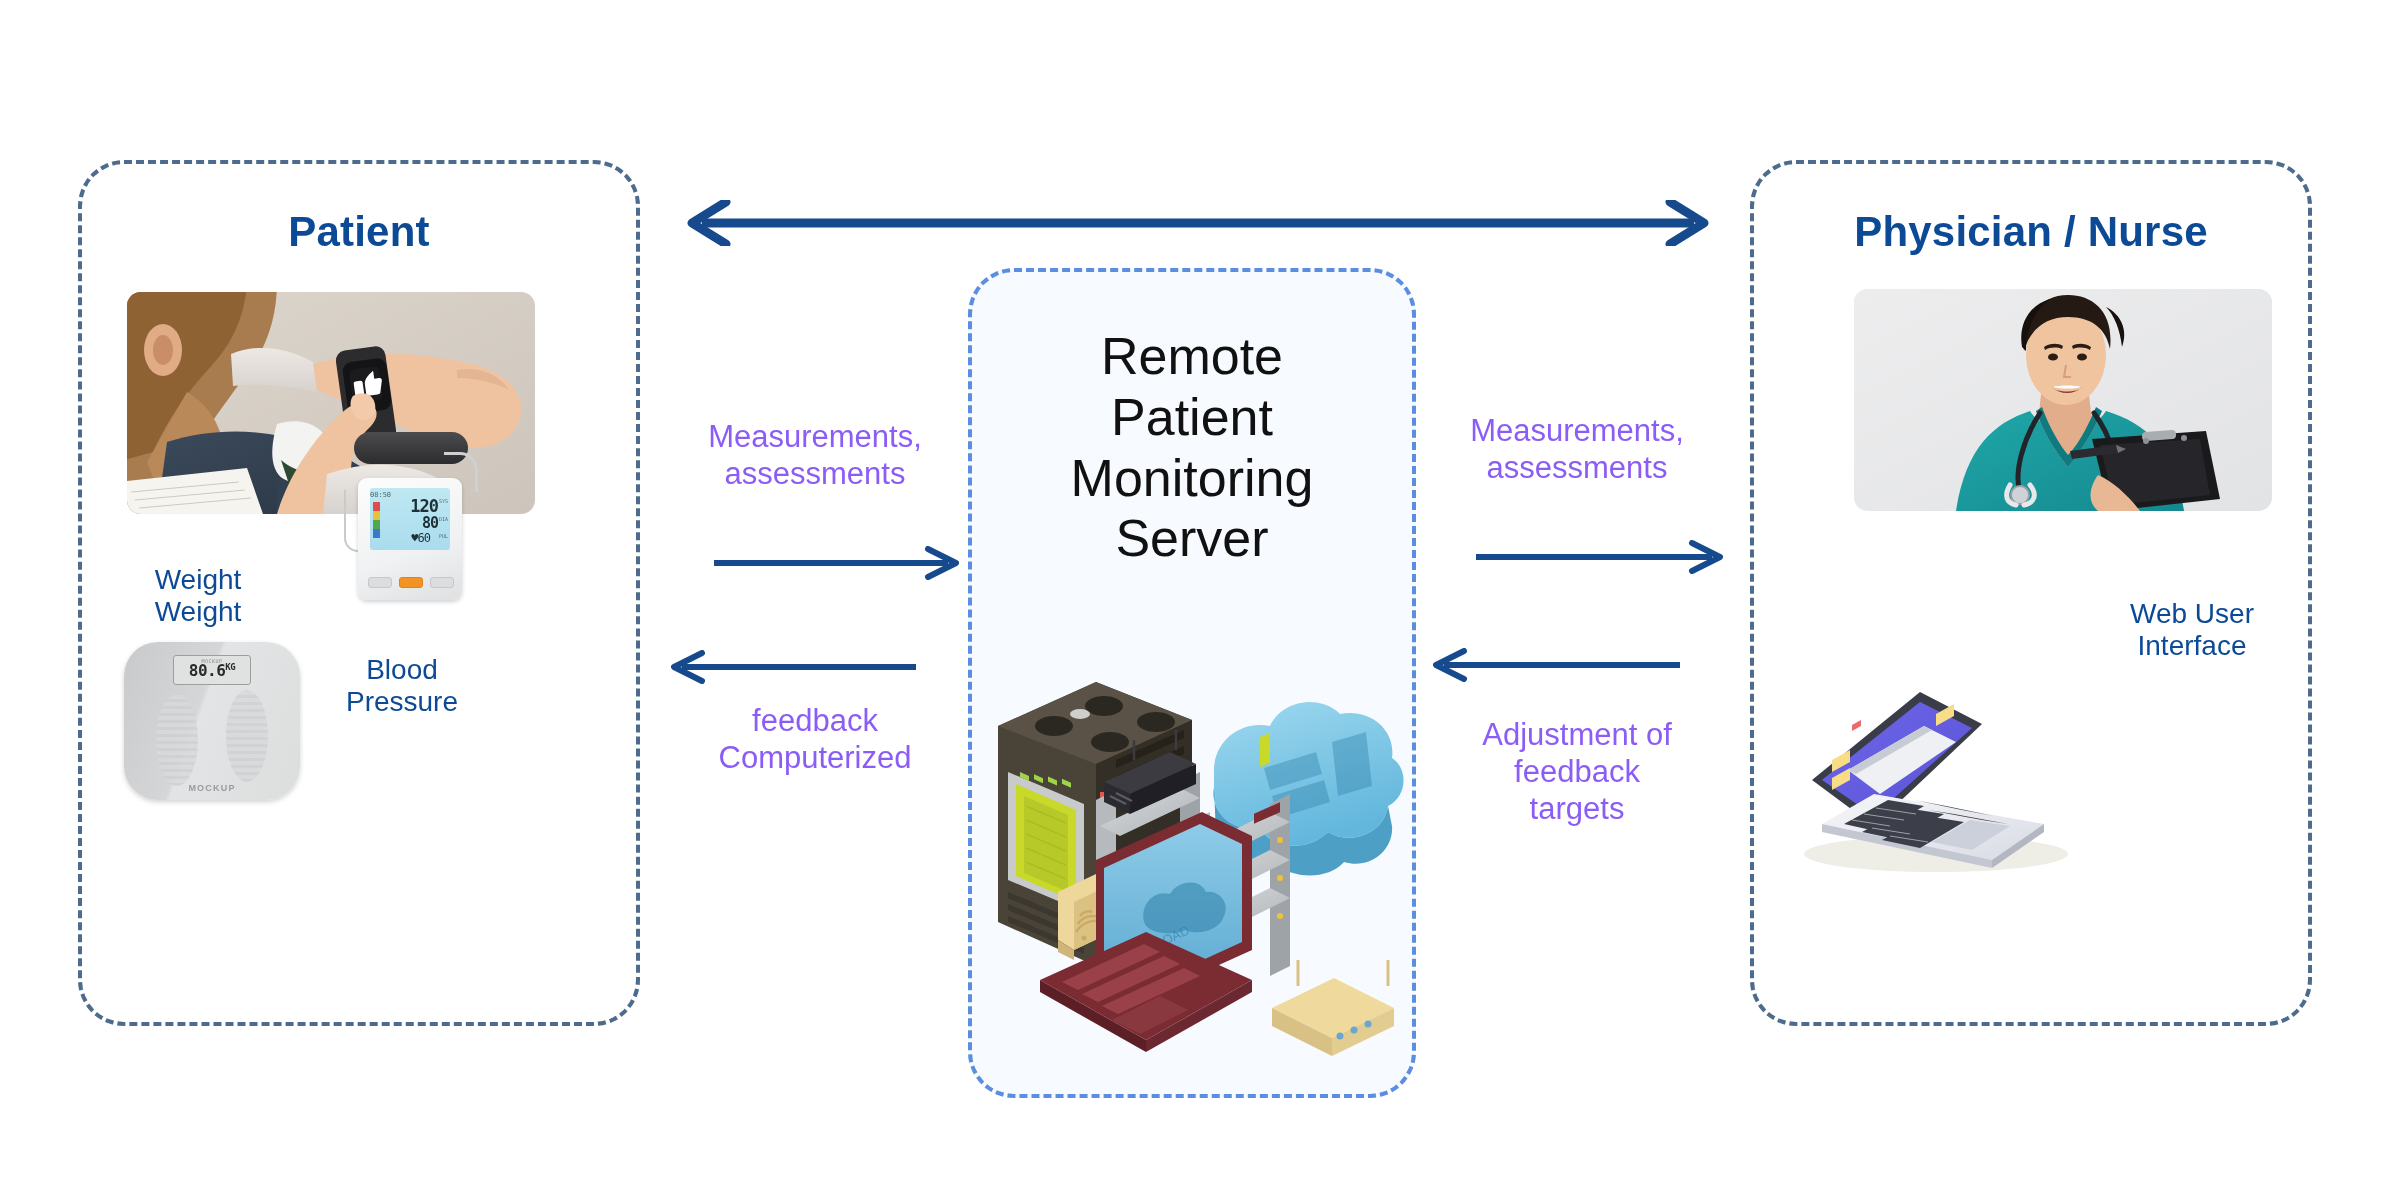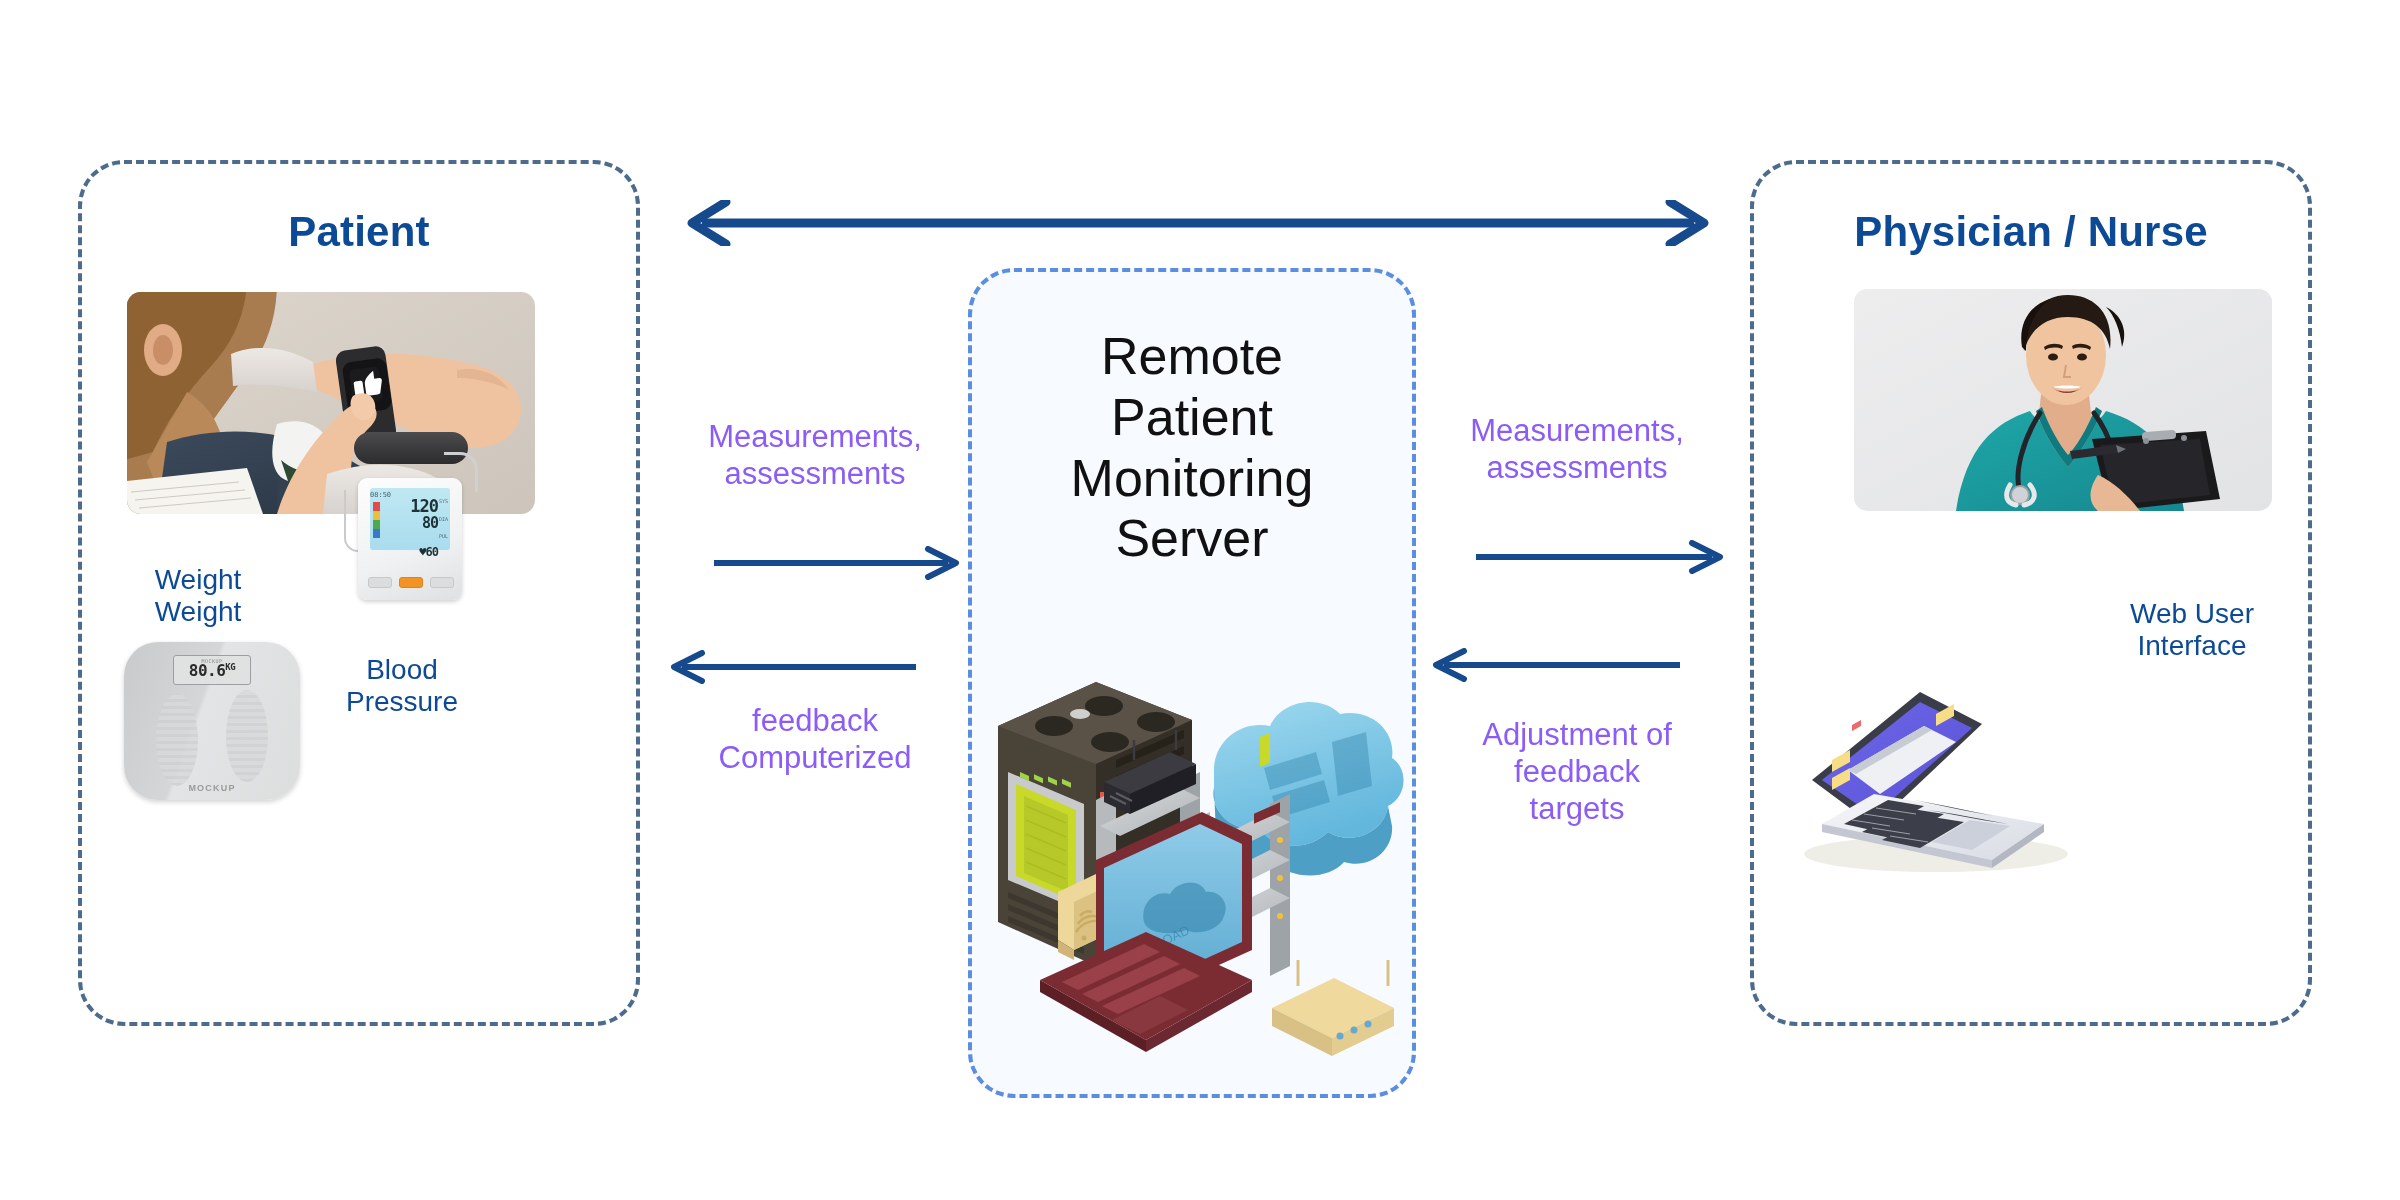--- a/index.html
+++ b/index.html
@@ -125,21 +125,21 @@
   }
   .bp-screen {
     position: absolute; left: 12px; top: 10px; width: 80px; height: 62px;
     background: linear-gradient(180deg,#bfe8f2 0%,#a9dcee 100%);
     border-radius: 3px; padding: 3px 0;
     font-family: "DejaVu Sans Mono", monospace; color: #1d3238;
   }
   .bp-time { font-size: 7px; opacity:.75; }
   .bp-sys { position:absolute; right:12px; top:8px; font-size:17px; font-weight:700; letter-spacing:-1px;}
   .bp-dia { position:absolute; right:12px; top:26px; font-size:15px; font-weight:700; letter-spacing:-1px;}
-  .bp-pul { position:absolute; right:12px; top:43px; font-size:12px; font-weight:700; letter-spacing:-1px;margin-top:14px;}
+  .bp-pul { position:absolute; right:20px; top:43px; font-size:12px; font-weight:400; letter-spacing:-1px;}
   .bp-unit { position:absolute; right:2px; font-size:5px; opacity:.7;}
   .bp-bars { position:absolute; left:3px; top:14px; width:7px; height:36px;
              background: linear-gradient(180deg,#e04b4b 0 25%,#e8c13c 25% 50%,#4fa84f 50% 75%,#3a78c9 75% 100%); }
   .bp-btns { position: absolute; left: 10px; bottom: 12px; display: flex; gap: 7px; }
   .bp-btn { width: 24px; height: 11px; border-radius: 3px; background: #dcdddf; border:1px solid #c7c8ca; }
   .bp-btn.orange { background: #f39324; border-color:#dd841b; }
   .bp-hose {
     position:absolute; left: 4px; top: 58px; width: 20px; height: 62px;
     border-left: 2.5px solid #c9cacc; border-bottom: 2.5px solid #c9cacc;
     border-radius: 0 0 0 14px;

